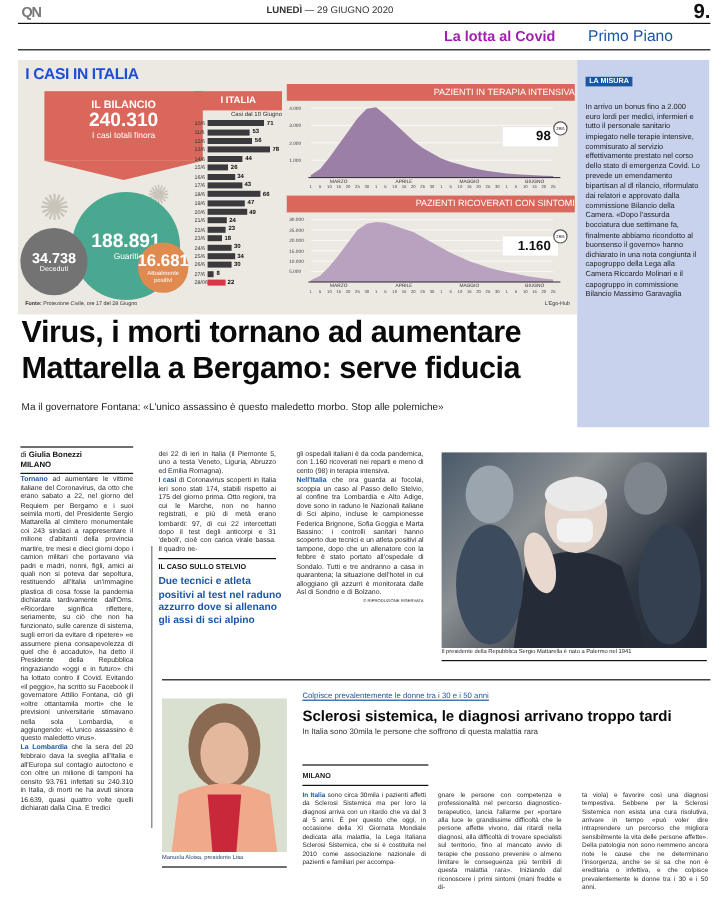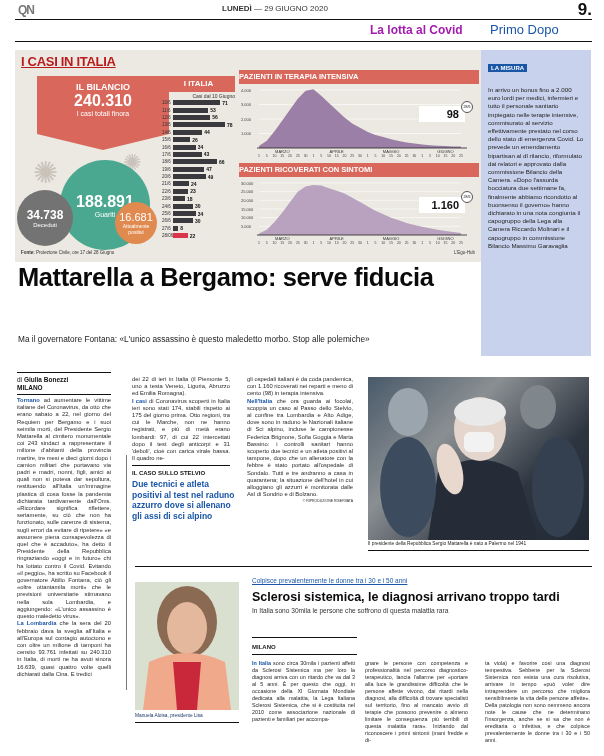--- a/index.html
+++ b/index.html
@@ -10,49 +10,49 @@
   #logo { left: 18px; top: 3px; font-weight: bold; font-size: 12px; color: #777; letter-spacing: -1px; }
   #dateline { left: 222px; top: 4px; font-size: 8px; color: #333; }
   #dateline b { font-weight: bold; }
   #page-num { right: 12px; top: 0px; font-size: 17px; font-weight: bold; }
   .rule { position: absolute; left: 15px; right: 12px; height: 1px; background: #111; }
   #section-title { left: 370px; top: 23px; font-weight: bold; font-size: 12px; color: #a21caf; }
   #section-name { left: 490px; top: 22px; font-size: 13px; color: #1a56a6; }
 
   
   #info { left: 15px; top: 50px; width: 466px; height: 212px; background: #ece8e2; }
-  #info-title { left: 6px; top: 4px; font-size: 13px; font-weight: bold; color: #b91c1c; letter-spacing: -0.3px; text-decoration: underline; }
+  #info-title { left: 6px; top: 4px; font-size: 13px; font-weight: bold; color: #1d4ed8; letter-spacing: -0.3px; }
   #bilancio { left: 22px; top: 26px; width: 132px; height: 58px; background: #d9675c; color: #fff; text-align: center; }
   #bilancio-tri { left: 22px; top: 84px; width: 0; height: 0; border-left: 66px solid transparent; border-right: 66px solid transparent; border-top: 16px solid #d9675c; }
   #bilancio .l1 { font-size: 9px; font-weight: bold; margin-top: 6px; }
   #bilancio .l2 { font-size: 16px; font-weight: bold; line-height: 18px; }
   #bilancio .l3 { font-size: 7px; }
   .bubble { border-radius: 50%; position: absolute; color: #fff; text-align: center; display: flex; flex-direction: column; justify-content: center; align-items: center; }
   #bub-guariti { left: 45px; top: 110px; width: 90px; height: 90px; background: #4aa890; }
   #bub-guariti .n { font-size: 16px; font-weight: bold; }
   #bub-guariti .t { font-size: 7px; }
   #bub-deceduti { left: 2px; top: 140px; width: 56px; height: 56px; background: #737373; }
   #bub-deceduti .n { font-size: 12px; font-weight: bold; }
   #bub-deceduti .t { font-size: 6px; }
   #bub-positivi { left: 100px; top: 152px; width: 42px; height: 42px; background: #e08a50; }
-  #bub-positivi .n { font-size: 11px; font-weight: normal; }
+  #bub-positivi .n { font-size: 14px; font-weight: bold; }
   #bub-positivi .t { font-size: 5px; line-height: 6px; }
   .virus { position: absolute; color: #c9c3ba; font-size: 30px; }
 
   #decessi { left: 147px; top: 26px; width: 73px; height: 176px; }
   #decessi-head { width: 73px; height: 16px; background: #d9675c; color: #fff; font-size: 8px; font-weight: bold; text-align: center; line-height: 16px; }
   #decessi-sub { font-size: 5px; text-align: right; color: #333; margin-top: 1px; }
   .bar-row { display: flex; align-items: center; height: 7.4px; font-size: 4.5px; }
   .bar-row .d { width: 11px; color: #333; }
   .bar-row .b { height: 5px; background: #3a3a3e; }
   .bar-row .b.red { background: #d9364a; }
   .bar-row .v { margin-left: 2px; font-weight: bold; font-size: 5px; }
 
   .panel { position: absolute; left: 224px; width: 240px; }
-  .panel-head { height: 14px; background: #d9675c; color: #fff; font-size: 7.5px; font-weight: bold; text-align: left; line-height: 14px; }
+  .panel-head { height: 14px; background: #d9675c; color: #fff; font-size: 7.5px; font-weight: normal; text-align: right; line-height: 14px; }
   .panel svg { display: block; }
   #panel1 { top: 20px; }
   #panel2 { top: 113px; }
   .callout { position: absolute; background: #fff; font-weight: bold; font-size: 11px; padding: 2px 6px; text-align: right; }
   .date-badge { position: absolute; width: 12px; height: 12px; border: 1px solid #555; border-radius: 50%; font-size: 3.5px; text-align: center; line-height: 10px; background: #fff; }
   #fonte { left: 6px; top: 200px; font-size: 4.5px; color: #333; }
   #fonte b { font-weight: bold; }
   #credit { right: 6px; top: 200px; font-size: 4.5px; color: #333; }
 
   
@@ -91,21 +91,21 @@
   .vrule { position: absolute; width: 1px; background: #777; }
 </style>
 </head>
 <body>
 
 <div class="abs" id="logo">QN</div>
 <div class="abs" id="dateline"><b>LUNEDÌ</b> <span>— 29 GIUGNO 2020</span></div>
 <div class="abs" id="page-num">9.</div>
 <div class="rule" style="top:19px"></div>
 <div class="abs" id="section-title">La lotta al Covid</div>
-<div class="abs" id="section-name">Primo Dopo</div>
+<div class="abs" id="section-name">Primo Piano</div>
 <div class="rule" style="top:41px"></div>
 
 <div class="abs" id="info">
   <div class="abs" id="info-title">I CASI IN ITALIA</div>
 
   <div class="abs" id="bilancio">
     <div class="l1">IL BILANCIO</div>
     <div class="l2">240.310</div>
     <div class="l3">I casi totali finora</div>
   </div>
@@ -334,20 +334,21 @@
   <div class="abs" id="fonte"><b>Fonte:</b> <span>Protezione Civile, ore 17 del 28 Giugno</span></div>
   <div class="abs" id="credit">L'Ego-Hub</div>
 </div>
 
 <div class="abs" id="misura">
   <div id="misura-tag">LA MISURA</div>
   <div id="misura-body">In arrivo un bonus fino a 2.000 euro lordi per medici, infermieri e tutto il personale sanitario impiegato nelle terapie intensive, commisurato al servizio effettivamente prestato nel corso dello stato di emergenza Covid. Lo prevede un emendamento bipartisan al dl rilancio, riformulato dai relatori e approvato dalla commissione Bilancio della Camera. «Dopo l'assurda bocciatura due settimane fa, finalmente abbiamo ricondotto al buonsenso il governo» hanno dichiarato in una nota congiunta il capogruppo della Lega alla Camera Riccardo Molinari e il capogruppo in commissione Bilancio Massimo Garavaglia</div>
 </div>
 
 <div class="abs" id="headline">
+  <div>Virus, i morti tornano ad aumentare</div>
   <div>Mattarella a Bergamo: serve fiducia</div>
 </div>
 <div class="abs" id="subhead">
   <div>Ma il governatore Fontana: «L'unico assassino è questo maledetto morbo. Stop alle polemiche»</div>
 </div>
 
 <div class="rule" style="left:17px;right:auto;width:94px;top:372px"></div>
 <div class="abs" id="byline">
   <span>di</span> <b>Giulia Bonezzi</b><br>
   <b>MILANO</b>

